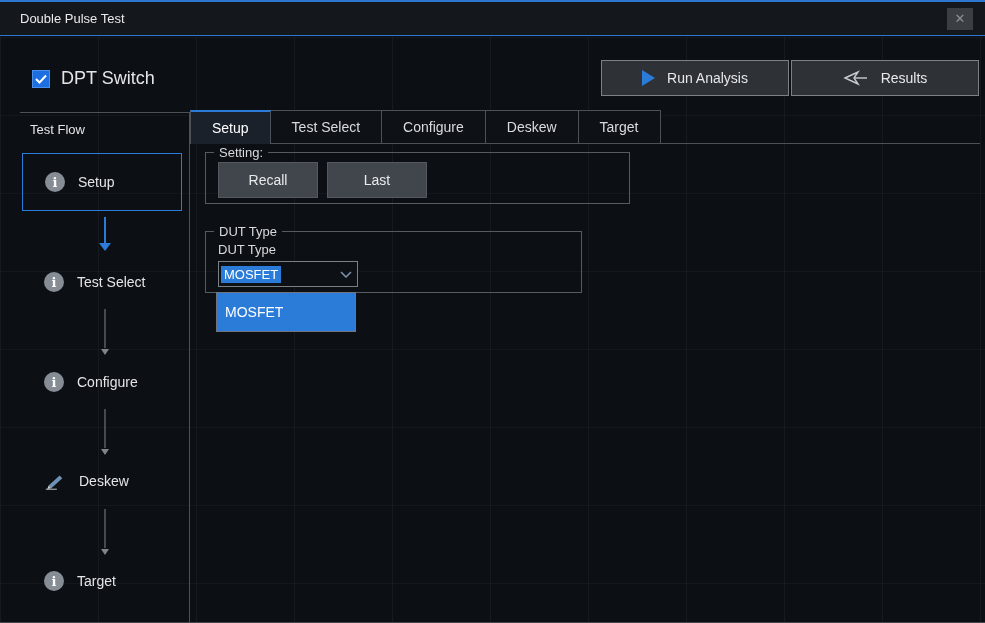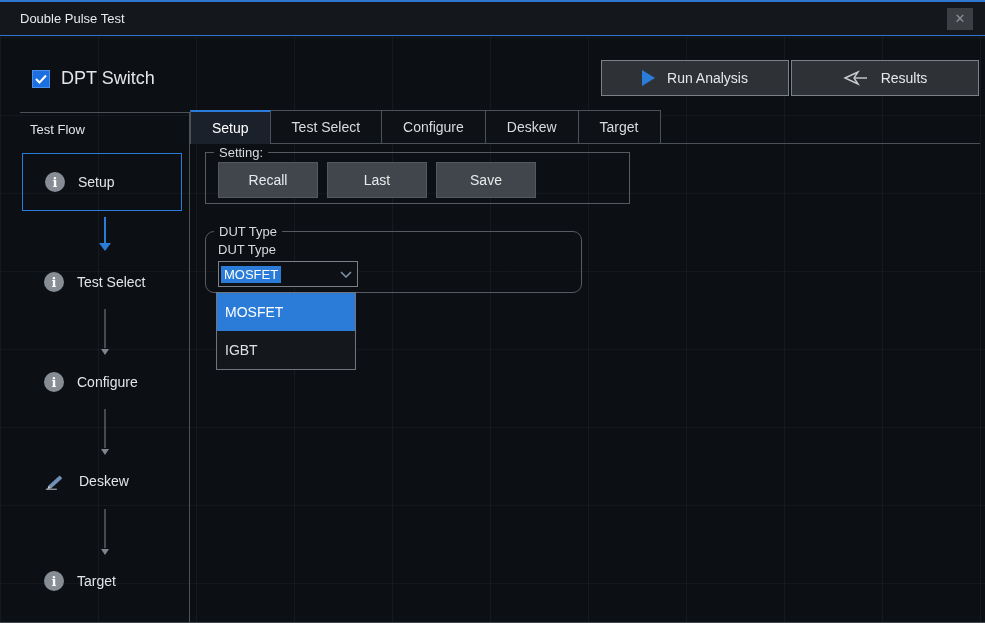--- a/index.html
+++ b/index.html
@@ -91,21 +91,21 @@
 
   
   .group { position:absolute; border:1px solid #565b61; box-sizing:border-box; }
   .group-legend { position:absolute; top:-9px; left:8px; background:#0c0f13; padding:0 5px; font-size:13px; color:#d8dadd; line-height:17px; }
   .group-setting { left:205px; top:152px; width:425px; height:52px; }
   .setting-buttons { position:absolute; left:12px; top:9px; display:flex; gap:9px;border-radius:13px; }
   .s-btn {
     width:100px; height:36px; background:#41464c; border:1px solid #55595f; color:#e8eaec;
     font-size:14px; font-family:inherit; cursor:pointer;
   }
-  .group-dut { left:205px; top:231px; width:377px; height:62px;border-radius:9px; }
+  .group-dut { left:205px; top:231px; width:377px; height:62px; }
   .dut-label { position:absolute; left:12px; top:10px; font-size:13px; color:#d8dadd; }
   .combo {
     position:absolute; left:12px; top:29px; width:140px; height:26px; box-sizing:border-box;
     border:1px solid #7b8087; background:#0d1014; display:flex; align-items:center; cursor:pointer;
   }
   .combo-value { margin-left:2px; padding:1px 3px; background:#2b7cd9; color:#fff; font-size:13px; }
   .combo-caret { margin-left:auto; width:22px; display:flex; align-items:center; justify-content:center; }
 
   
   .dropdown { position:absolute; left:216px; top:292px; width:140px; box-sizing:border-box; background:#14181d; border:1px solid #70757c; z-index:30; }
@@ -203,35 +203,33 @@
   <div class="tab">
       <span>Target</span>
     </div>
 </div>
 
 <div class="group group-setting">
   <span class="group-legend">Setting:</span>
   <div class="setting-buttons">
     <button class="s-btn">Recall</button>
     <button class="s-btn">Last</button>
-    <button class="s-btn">Save</button>
   </div>
 </div>
 
 <div class="group group-dut">
   <span class="group-legend">DUT Type</span>
   <div class="dut-label">DUT Type</div>
   <div class="combo">
     <span class="combo-value">MOSFET</span>
     <span class="combo-caret">
       <svg width="12" height="7" viewBox="0 0 12 7">
           <polyline points="1,1 6,6 11,1" fill="none" stroke="#7e94ab" stroke-width="1.5"></polyline>
         </svg>
     </span>
   </div>
 </div>
 
 <div class="dropdown">
   <div class="dd-item selected">MOSFET</div>
-  <div class="dd-item">IGBT</div>
 </div>
 
 <div class="frame"></div>
 
 </body></html>

